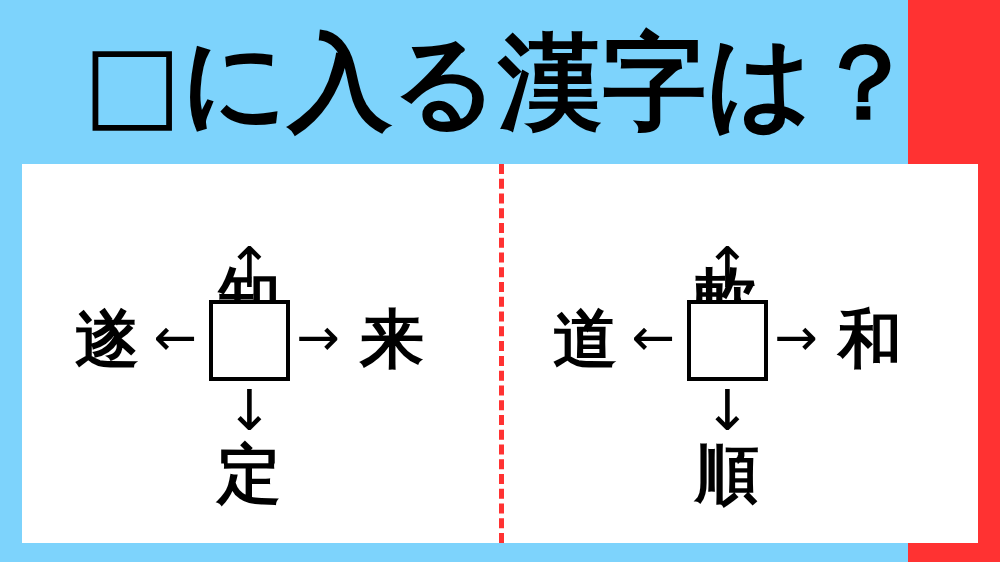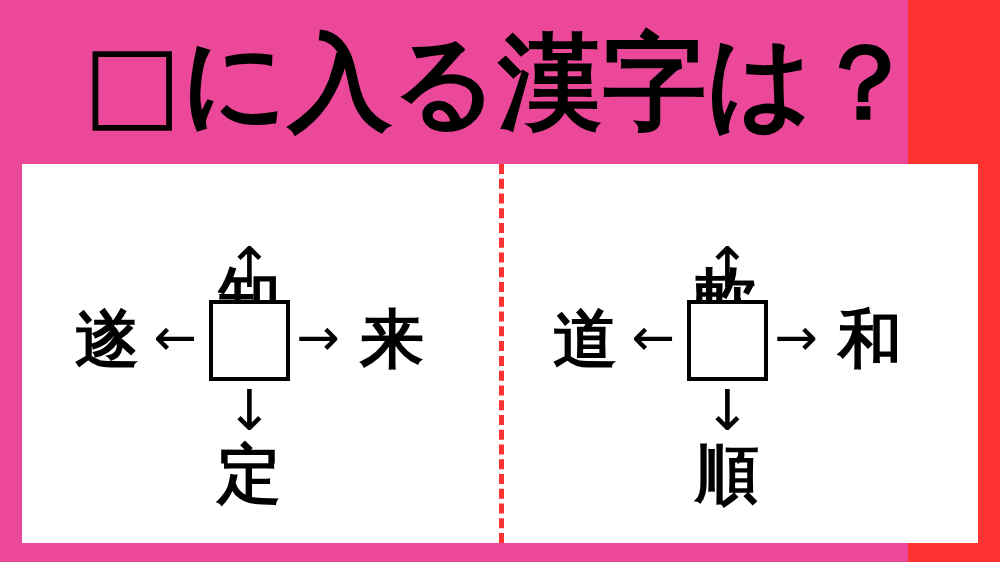--- a/index.html
+++ b/index.html
@@ -11,21 +11,21 @@
     height: 562px;
     background: #ff3232;
     font-family: "DejaVu Sans", "Liberation Sans", sans-serif;
     overflow: hidden;
   }
 
   .page {
     position: relative;
     width: 908px;
     height: 562px;
-    background: #ec4899;
+    background: #7dd3fc;
     box-sizing: border-box;
   }
 
   
   .title-bar {
     position: absolute;
     left: 0;
     top: 0;
     width: 1000px;
     height: 164px;

